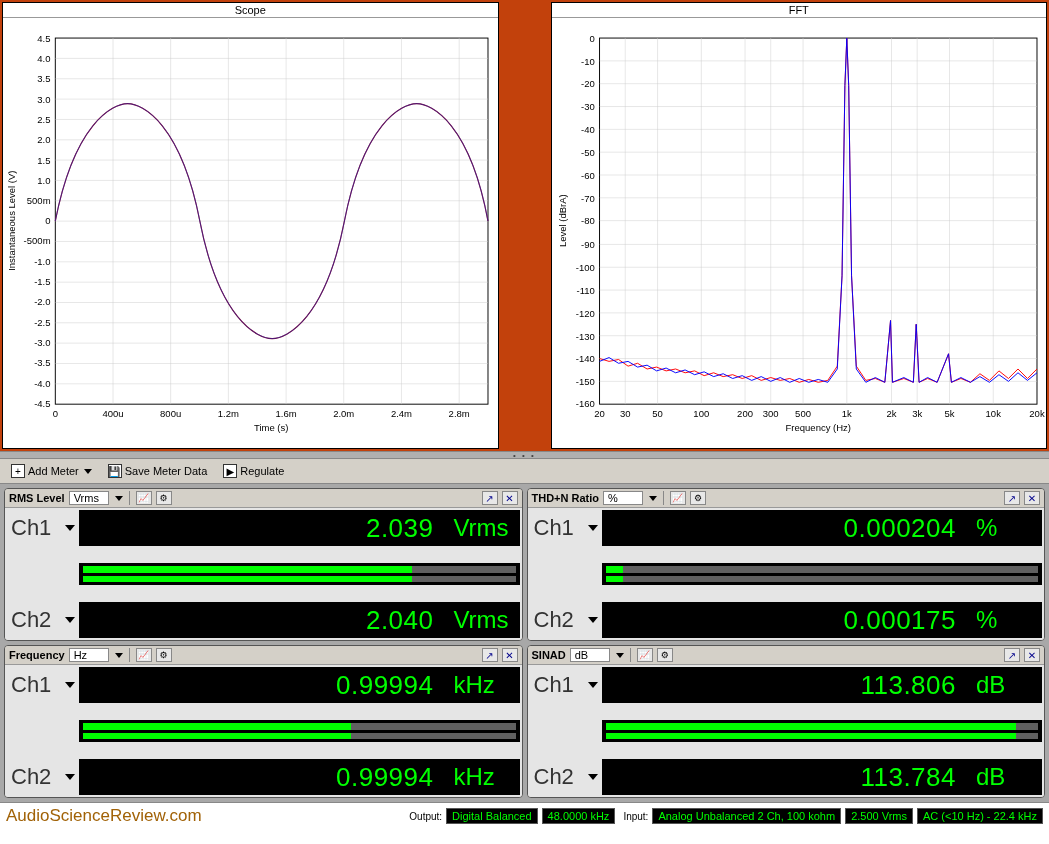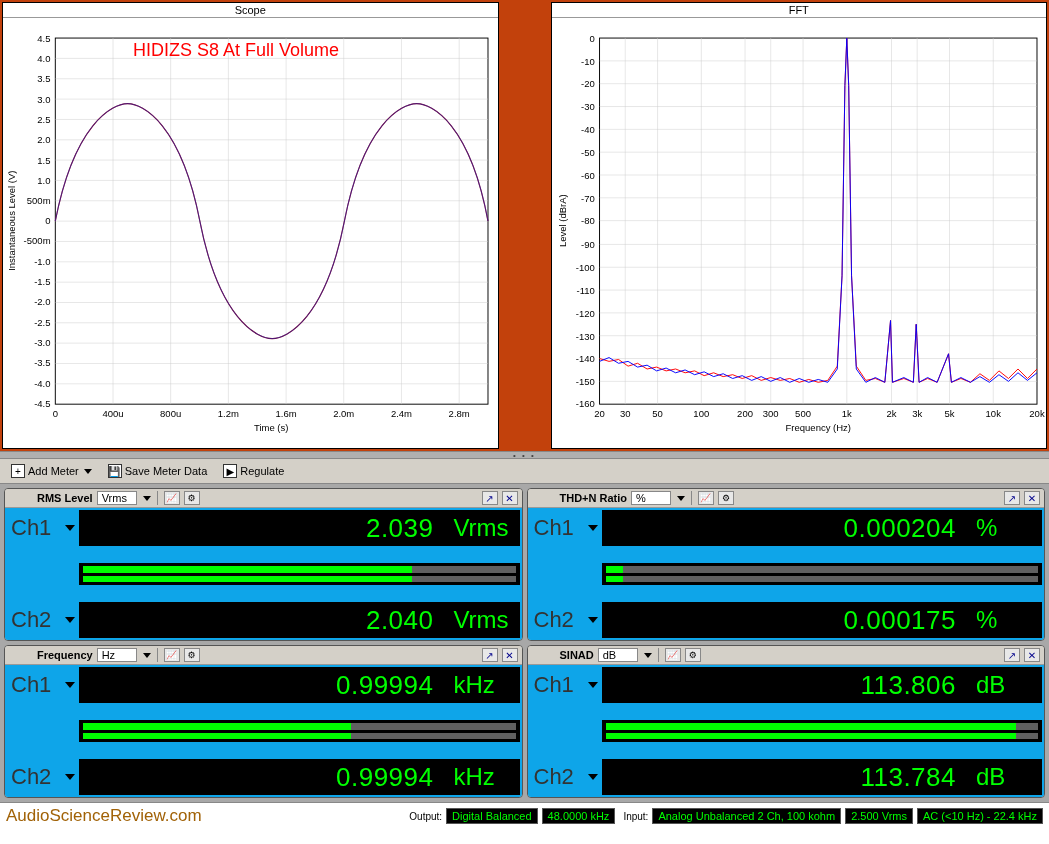--- a/index.html
+++ b/index.html
@@ -11,28 +11,28 @@
 .chart-body svg { width: 100%; height: 100%; }
 .annotation { position: absolute; color: #ff0000; font-size: 18px; font-family: Arial; }
 .separator { height: 8px; background: #b0b0b0; border-top: 1px solid #888; border-bottom: 1px solid #888; position: relative; }
 .separator-dots { position: absolute; left: 50%; top: 50%; transform: translate(-50%,-50%); color: #444; font-size: 8px; letter-spacing: 2px; }
 .toolbar { display: flex; align-items: center; padding: 2px 4px; background: #d4d0c8; border-bottom: 1px solid #888; gap: 2px; }
 .toolbtn { display: inline-flex; align-items: center; gap: 3px; padding: 2px 6px; border: 1px solid transparent; background: transparent; cursor: pointer; font-size: 11px; }
 .toolbtn-icon { width: 14px; height: 14px; border: 1px solid #333; display: inline-flex; align-items: center; justify-content: center; font-size: 10px; background: #fff; }
 .meters-grid { display: grid; grid-template-columns: 1fr 1fr; grid-template-rows: 1fr 1fr; gap: 4px; padding: 4px; background: #a8a8a8; }
 .meter { border: 1px solid #555; border-radius: 4px; background: #d4d0c8; display: flex; flex-direction: column; overflow: hidden; }
 .meter-header { display: flex; align-items: center; gap: 4px; padding: 2px 4px; background: #d4d0c8; border-bottom: 1px solid #999; }
-.meter-name { font-weight: bold; font-size: 11px; margin-left: 28px; }
+.meter-name { font-weight: bold; font-size: 11px; }
 .meter-unit { font-size: 11px; padding: 0 4px; background: #fff; border: 1px solid #888; min-width: 40px; }
 .dd { width: 0; height: 0; border-left: 4px solid transparent; border-right: 4px solid transparent; border-top: 5px solid #000; display: inline-block; margin-left: 2px; }
 .hdivider { width: 1px; height: 14px; background: #888; margin: 0 2px; }
 .sconf { width: 16px; height: 14px; border: 1px solid #888; background: #e8e8e8; display: inline-flex; align-items: center; justify-content: center; font-size: 9px; cursor: pointer; }
 .spacer { flex: 1; }
 .winbtn { width: 16px; height: 14px; border: 1px solid #888; background: #e8e8e8; display: inline-flex; align-items: center; justify-content: center; font-size: 10px; cursor: pointer; color: #00008b; }
-.meter-body { background: #0ea5e9; padding: 2px; flex: 1; display: flex; flex-direction: column; gap: 17px; }
+.meter-body { background: #e5e5e5; padding: 2px; flex: 1; display: flex; flex-direction: column; gap: 17px; }
 .row-top, .row-bot { display: flex; align-items: stretch; }
 .ch-label-area { width: 72px; display: flex; align-items: center; justify-content: space-between; padding: 2px 4px; }
 .ch-label { font-size: 22px; color: #333; font-family: "Segoe UI", Arial; }
 .tri { width: 0; height: 0; border-left: 5px solid transparent; border-right: 5px solid transparent; border-top: 6px solid #000; cursor: pointer; }
 .val-area { flex: 1; background: #000; padding: 2px 8px; display: flex; align-items: center; justify-content: flex-end; gap: 20px; height: 36px; }
 .val { color: #00ff00; font-size: 26px; font-family: Arial; letter-spacing: 0.5px; }
 .unit-d { color: #00ff00; font-size: 24px; min-width: 58px; text-align: left; }
 .bars-row { display: flex; align-items: stretch; }
 .bars-area { flex: 1; background: #000; padding: 3px 4px; display: flex; flex-direction: column; gap: 3px; height: 22px; }
 .bar-track { height: 7px; background: #606060; position: relative; }
@@ -45,21 +45,20 @@
 .tick-label { font-size: 10px; fill: #000; }
 .grid-line { stroke: #ccc; stroke-width: 0.5; }
 </style>
 </head>
 <body>
 
 <div class="charts-row">
   <div class="chart-panel">
     <div class="chart-title">Scope</div>
     <div class="chart-body">
-      <div class="annotation" style="top:22px; left:130px;">HIDIZS S8 At Full Volume</div>
       <svg viewBox="0 0 520 430">
         <g transform="translate(55,10)">
           <rect x="0" y="0" width="455" height="385" fill="#fff" stroke="#000"></rect>
           <g class="gridlines">
             <line class="grid-line" x1="0" y1="21.4" x2="455" y2="21.4"></line>
               <line class="grid-line" x1="0" y1="42.8" x2="455" y2="42.8"></line>
               <line class="grid-line" x1="0" y1="64.2" x2="455" y2="64.2"></line>
               <line class="grid-line" x1="0" y1="85.6" x2="455" y2="85.6"></line>
               <line class="grid-line" x1="0" y1="107" x2="455" y2="107"></line>
               <line class="grid-line" x1="0" y1="128.3" x2="455" y2="128.3"></line>

